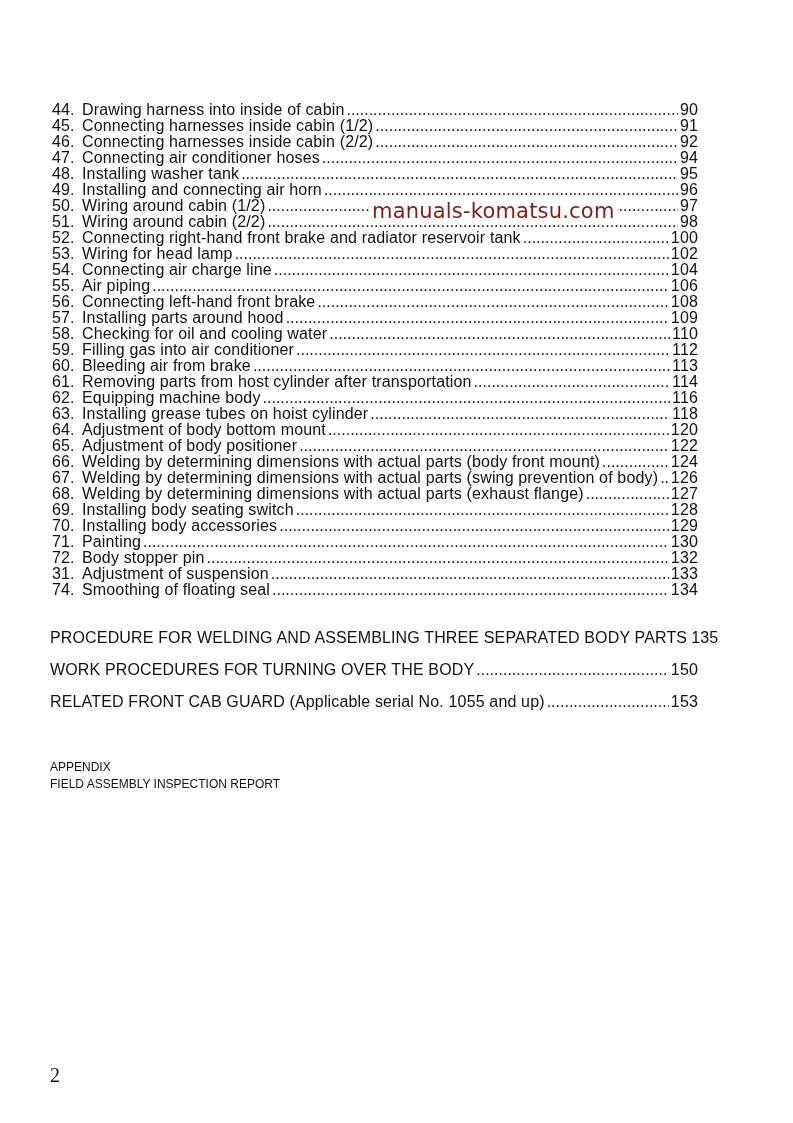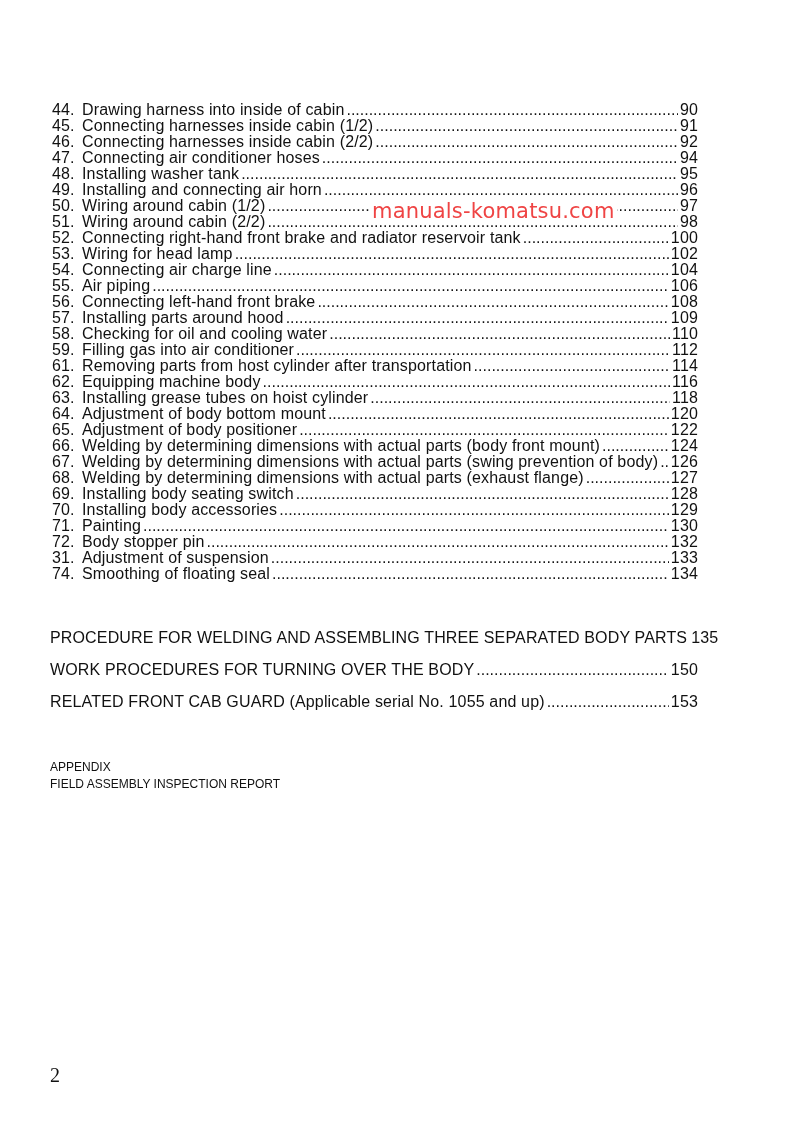--- a/index.html
+++ b/index.html
@@ -8,21 +8,21 @@
     .toc { position: absolute; left: 52px; top: 102px; width: 646px; }
     .row { display: flex; align-items: baseline; height: 16px; line-height: 16px; font-size: 16px; letter-spacing: 0.15px; }
     .num { width: 30px; flex: 0 0 30px; }
     .title { white-space: nowrap; flex: 0 0 auto; }
     .dots { flex: 1 1 auto; overflow: hidden; white-space: nowrap; margin: 0 2px; }
     .dots::after { content: "................................................................................................................................................................................................................................................................................................................"; letter-spacing: 0px; }
     .page { flex: 0 0 auto; text-align: right; min-width: 14px; }
     .section { position: absolute; left: 50px; width: 648px; }
     .section .row { font-size: 16px; }
     .plain { position: absolute; left: 50px; font-size: 12px; line-height: 16px; }
-    .watermark { position: absolute; left: 370px; top: 199px; font-size: 21px; color: #ef4444; background: #fff;
+    .watermark { position: absolute; left: 370px; top: 199px; font-size: 21px; color: #7f1d1d; background: #fff;
                  font-family: "DejaVu Sans", sans-serif; padding: 0 2px; letter-spacing: 0.2px; }
     .pagenum { position: absolute; left: 50px; top: 1064px; font-family: "Liberation Serif", serif; font-size: 20px; }
   </style>
 </head>
 <body>
 
 <div class="toc" id="toc">
     <div class="row">
       <span class="num">44.</span>
       <span class="title">Drawing harness into inside of cabin</span>
@@ -111,20 +111,26 @@
       <span class="num">58.</span>
       <span class="title">Checking for oil and cooling water</span>
       <span class="dots"></span>
       <span class="page">110</span>
     </div>
     <div class="row">
       <span class="num">59.</span>
       <span class="title">Filling gas into air conditioner</span>
       <span class="dots"></span>
       <span class="page">112</span>
+    </div>
+    <div class="row">
+      <span class="num">60.</span>
+      <span class="title">Bleeding air from brake</span>
+      <span class="dots"></span>
+      <span class="page">113</span>
     </div>
     <div class="row">
       <span class="num">61.</span>
       <span class="title">Removing parts from host cylinder after transportation</span>
       <span class="dots"></span>
       <span class="page">114</span>
     </div>
     <div class="row">
       <span class="num">62.</span>
       <span class="title">Equipping machine body</span>

